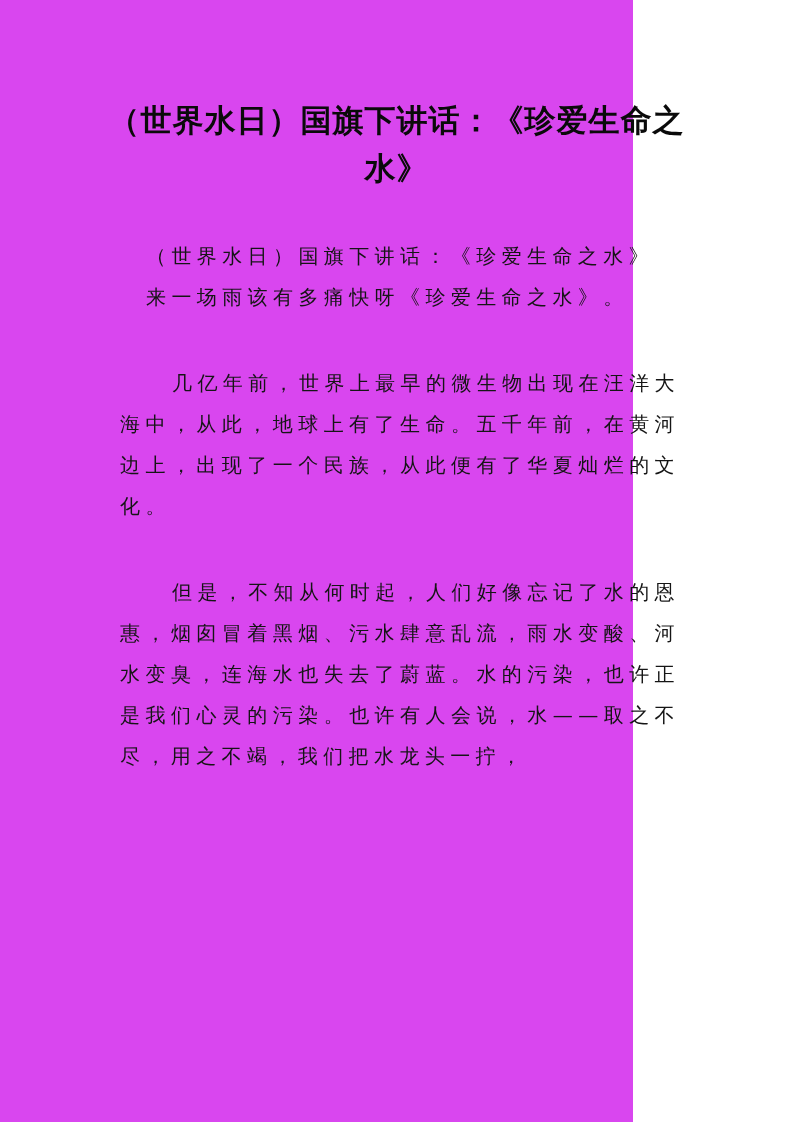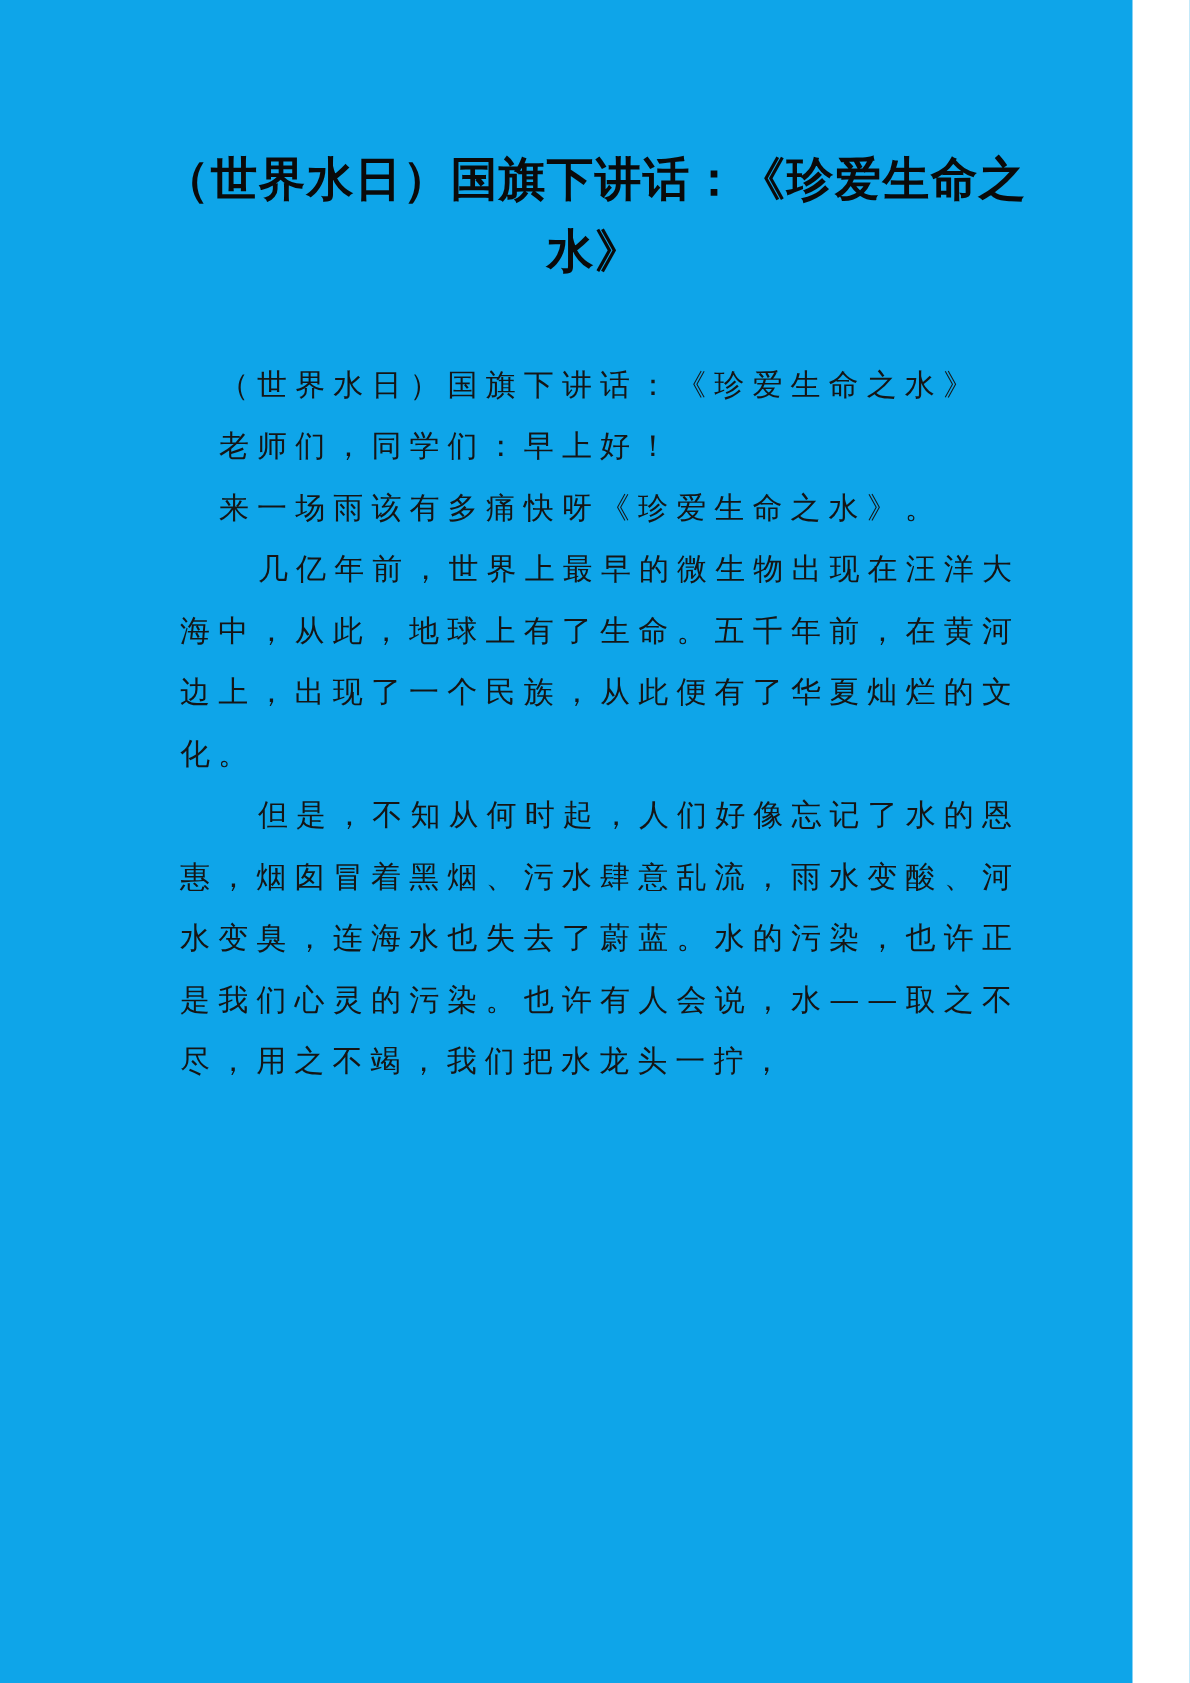--- a/index.html
+++ b/index.html
@@ -12,23 +12,23 @@
       height: 1122px;
       overflow: hidden;
       position: relative;
       font-family: "DejaVu Serif", "Liberation Serif", serif;
       color: #111111;
     }
     .page {
       position: absolute;
       left: 0;
       top: 0;
-      width: 755px;
+      width: 633px;
       height: 1122px;
-      background: #0ea5e9;
+      background: #d946ef;
     }
     .title {
       position: absolute;
       left: 100px;
       top: 96px;
       width: 593px;
       text-align: center;
       font-family: "DejaVu Sans", "Liberation Sans", sans-serif;
       font-weight: bold;
       font-size: 31px;
@@ -47,31 +47,31 @@
       margin: 0;
       font-size: 20px;
       line-height: 41px;
       letter-spacing: 5.4px;
       text-align: justify;
       word-break: break-all;
       color: #151515;
     }
     .indent {
       text-indent: 52px;
+      margin-top: 45px;
     }
     .noindent-left {
       padding-left: 26px;
     }
   </style>
 </head>
 <body>
 
 <div class="page">
   <div class="title">（世界水日）国旗下讲话：《珍爱生命之水》</div>
 
   <div class="body">
     <p class="para noindent-left">（世界水日）国旗下讲话：《珍爱生命之水》</p>
-    <p class="para noindent-left">老师们，同学们：早上好！</p>
     <p class="para noindent-left">来一场雨该有多痛快呀《珍爱生命之水》。</p>
     <p class="para indent">几亿年前，世界上最早的微生物出现在汪洋大海中，从此，地球上有了生命。五千年前，在黄河边上，出现了一个民族，从此便有了华夏灿烂的文化。</p>
     <p class="para indent">但是，不知从何时起，人们好像忘记了水的恩惠，烟囱冒着黑烟、污水肆意乱流，雨水变酸、河水变臭，连海水也失去了蔚蓝。水的污染，也许正是我们心灵的污染。也许有人会说，水——取之不尽，用之不竭，我们把水龙头一拧，</p>
   </div>
 </div>
 
 </body></html>

